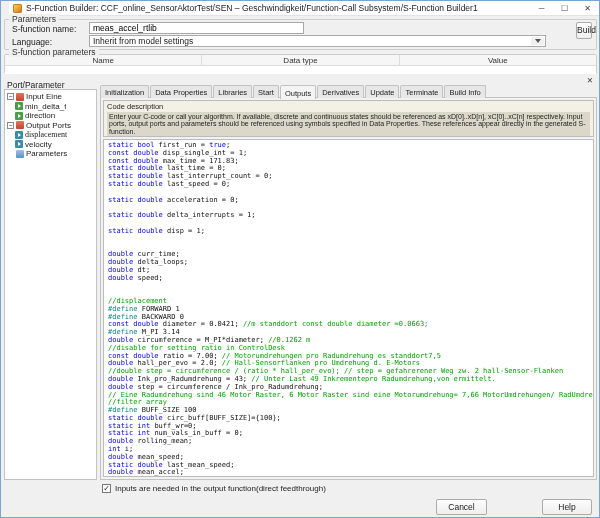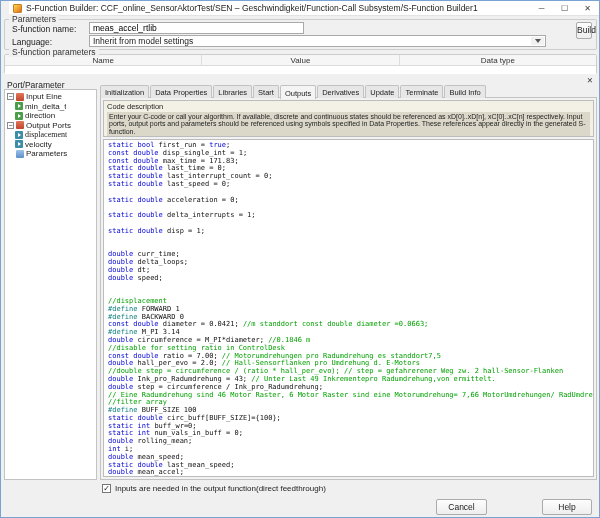--- a/index.html
+++ b/index.html
@@ -107,22 +107,22 @@
   <span class="lbl" style="left:11px; top:36px;">Language:</span>
   <div class="select" style="left:88px; top:34px; width:457px;">
     <span>Inherit from model settings</span>
     <span class="select-arrow"></span>
   </div>
 
   <span class="group-label" style="left:8px; top:46px;">S-function parameters</span>
   <div class="group-box sfp-box">
     <div class="param-cols" id="param-cols">
         <div class="param-col">Name</div>
+        <div class="param-col">Data type</div>
         <div class="param-col">Value</div>
-        <div class="param-col">Data type</div>
       </div>
     <div class="param-empty"></div>
   </div>
   <div class="mini-x">✕</div>
 
   <span class="lbl" style="left:6px; top:79px;">Port/Parameter</span>
   <div class="tree-box" id="tree">
       <div class="tree-row" style="padding-left: 1px;">
         <span class="expander">−</span>
         <span class="node-icon icon-input-port-group"></span>
@@ -191,21 +191,21 @@
         <div class="code-line"><span class="kw">double</span> delta_loops;</div>
         <div class="code-line"><span class="kw">double</span> dt;</div>
         <div class="code-line"><span class="kw">double</span> speed;</div>
         <div class="code-line">&nbsp;</div>
         <div class="code-line">&nbsp;</div>
         <div class="code-line"><span class="cm">//displacement</span></div>
         <div class="code-line"><span class="pp">#define</span> FORWARD 1</div>
         <div class="code-line"><span class="pp">#define</span> BACKWARD 0</div>
         <div class="code-line"><span class="kw">const</span> <span class="kw">double</span> diameter = 0.0421; <span class="cm">//m standdort const double diameter =0.0663;</span></div>
         <div class="code-line"><span class="pp">#define</span> M_PI 3.14</div>
-        <div class="code-line"><span class="kw">double</span> circumference = M_PI*diameter; <span class="cm">//0.1846 m</span></div>
+        <div class="code-line"><span class="kw">double</span> circumference = M_PI*diameter; <span class="cm">//0.1262 m</span></div>
         <div class="code-line"><span class="cm">//disable for setting ratio in ControlDesk</span></div>
         <div class="code-line"><span class="kw">const</span> <span class="kw">double</span> ratio = 7.00; <span class="cm">// Motorumdrehungen pro Radumdrehung es standdort7,5</span></div>
         <div class="code-line"><span class="kw">double</span> hall_per_evo = 2.0; <span class="cm">// Hall-Sensorflanken pro Umdrehung d. E-Motors</span></div>
         <div class="code-line"><span class="cm">//double step = circumference / (ratio * hall_per_evo); // step = gefahrerener Weg zw. 2 hall-Sensor-Flanken</span></div>
         <div class="code-line"><span class="kw">double</span> Ink_pro_Radumdrehung = 43; <span class="cm">// Unter Last 49 Inkrementepro Radumdrehung,von ermittelt.</span></div>
         <div class="code-line"><span class="kw">double</span> step = circumference / Ink_pro_Radumdrehung;</div>
         <div class="code-line"><span class="cm">// Eine Radumdrehung sind 46 Motor Raster, 6 Motor Raster sind eine Motorumdrehung= 7,66 MotorUmdrehungen/ RadUmdrehungen</span></div>
         <div class="code-line"><span class="cm">//filter array</span></div>
         <div class="code-line"><span class="pp">#define</span> BUFF_SIZE 100</div>
         <div class="code-line"><span class="kw">static</span> <span class="kw">double</span> circ_buff[BUFF_SIZE]={100};</div>

